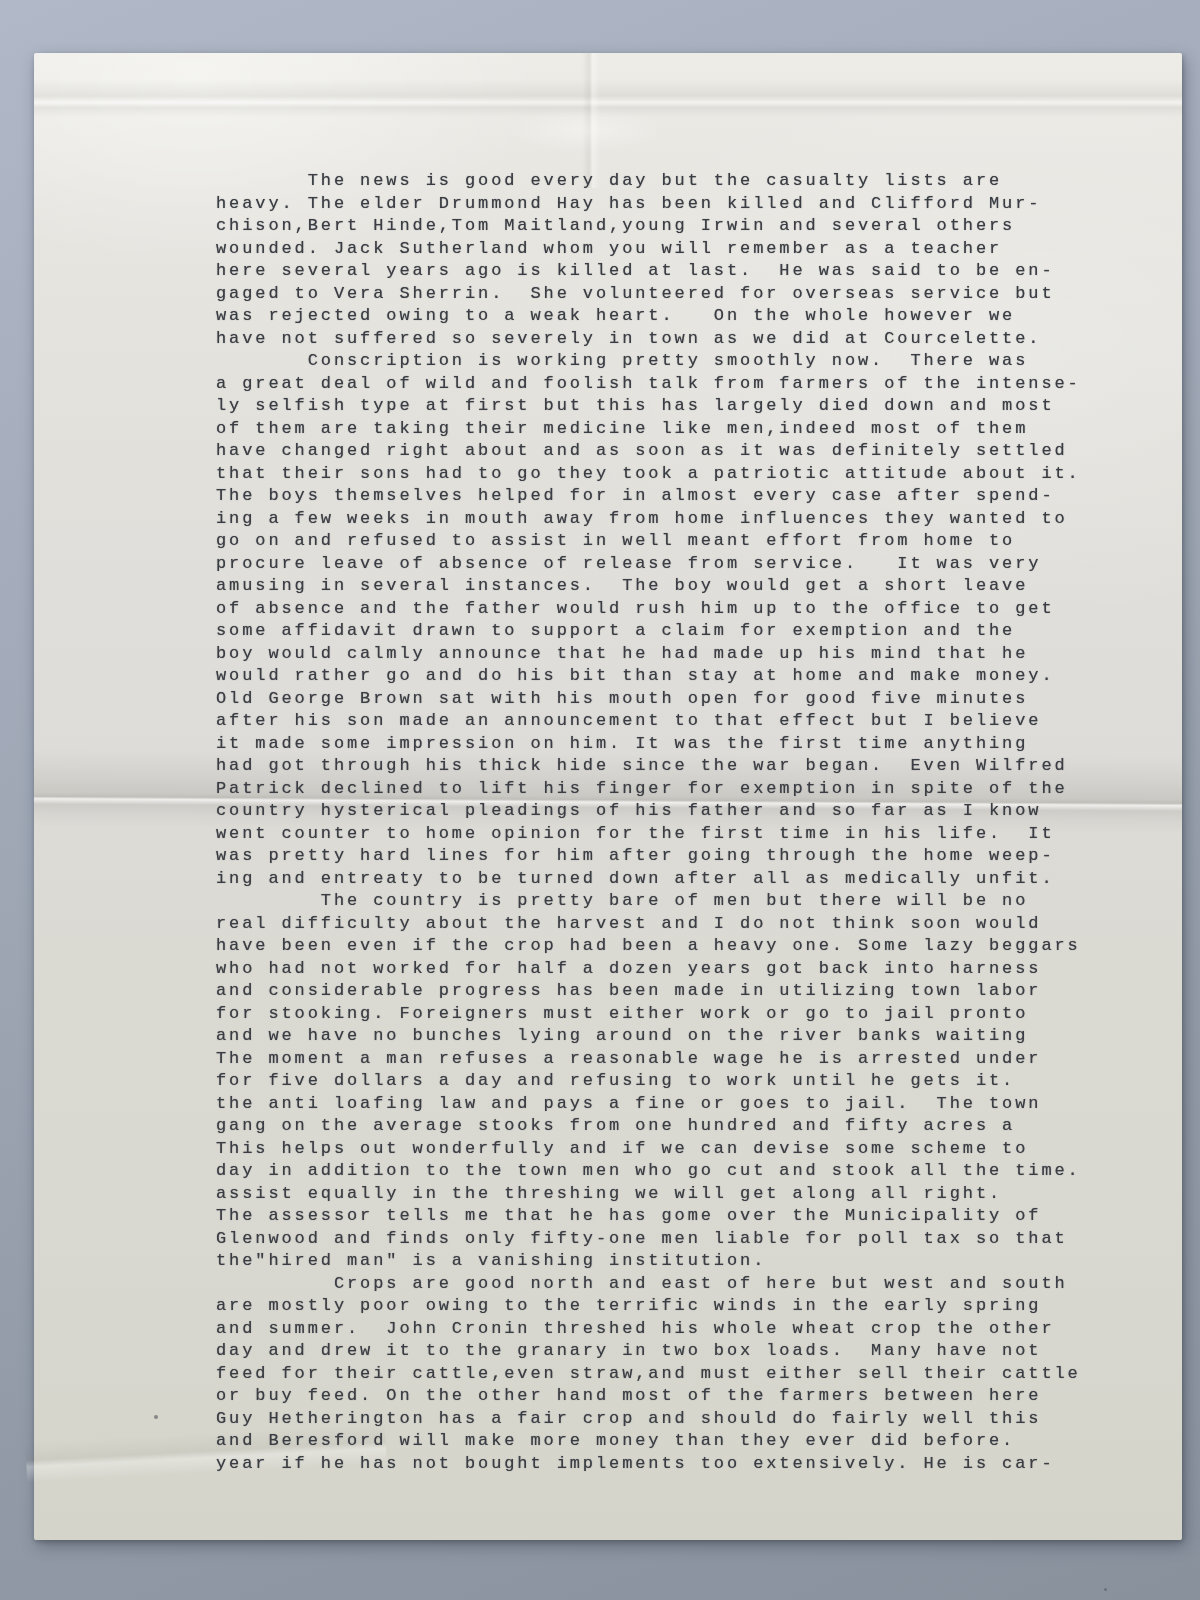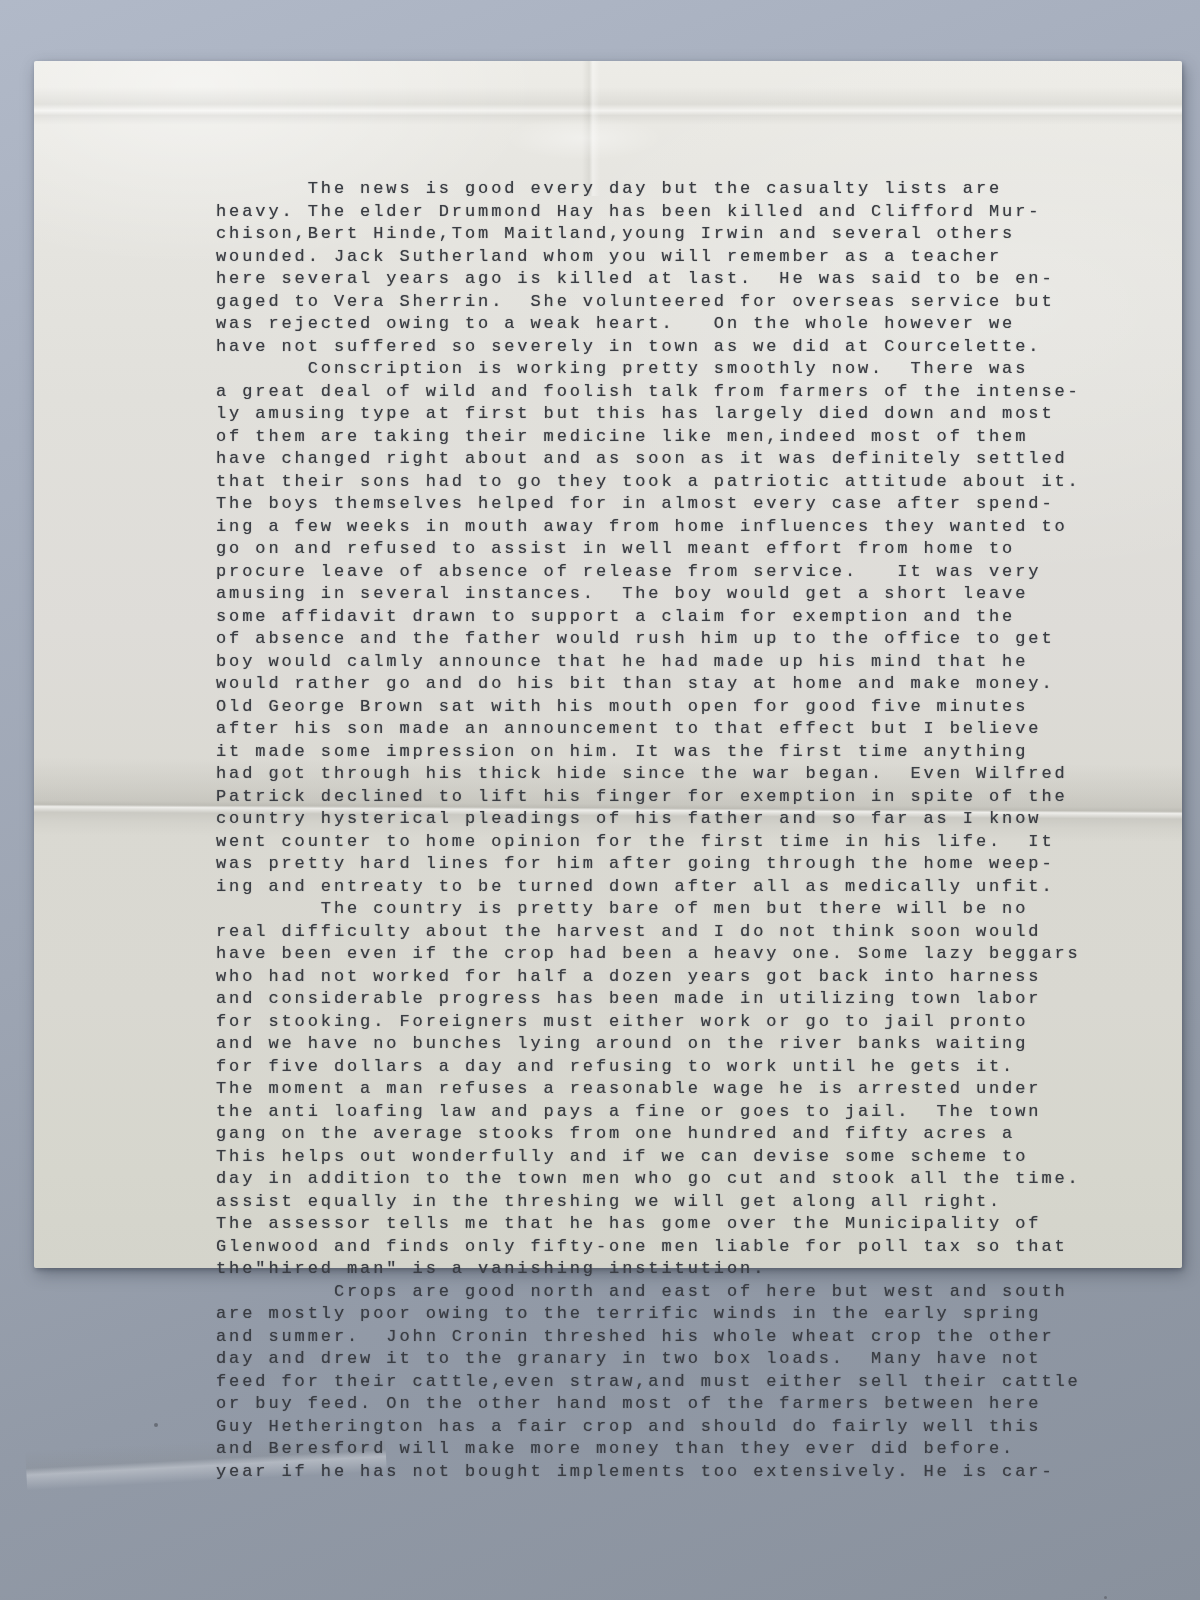--- a/index.html
+++ b/index.html
@@ -16,30 +16,29 @@
   }
   .backdrop {
     position: absolute;
     inset: 0;
   }
   .paper {
     position: absolute;
     left: 34px;
     top: 53px;
     width: 1148px;
-    height: 1207px;
+    height: 1487px;
     background:
       radial-gradient(ellipse 500px 260px at 14% 2%, rgba(255,255,255,0.45), rgba(255,255,255,0) 70%),
       radial-gradient(ellipse 700px 400px at 85% 20%, rgba(255,255,255,0.22), rgba(255,255,255,0) 70%),
       linear-gradient(180deg, #edece7 0%, #e7e6e1 9%, #e1e0db 28%, #dedcd8 47%, #dad9d2 62%, #d9d8d1 78%, #d6d6cd 92%, #d4d4cb 100%);
     box-shadow:
       3px 6px 16px rgba(38,44,58,0.38),
       1px 2px 4px rgba(38,44,58,0.30);
     border-radius: 2px;
-    margin-top: 8px;
   }
   
   .crease-top {
     position: absolute;
     left: 0; top: 26px;
     width: 100%; height: 38px;
     background: linear-gradient(180deg,
       rgba(0,0,0,0) 0%,
       rgba(110,110,100,0.10) 45%,
       rgba(255,255,255,0.40) 62%,
@@ -134,51 +133,51 @@
         <div class="line">       The news is good every day but the casualty lists are</div>
         <div class="line">heavy. The elder Drummond Hay has been killed and Clifford Mur-</div>
         <div class="line">chison,Bert Hinde,Tom Maitland,young Irwin and several others</div>
         <div class="line">wounded. Jack Sutherland whom you will remember as a teacher</div>
         <div class="line">here several years ago is killed at last.  He was said to be en-</div>
         <div class="line">gaged to Vera Sherrin.  She volunteered for overseas service but</div>
         <div class="line">was rejected owing to a weak heart.   On the whole however we</div>
         <div class="line">have not suffered so severely in town as we did at Courcelette.</div>
         <div class="line">       Conscription is working pretty smoothly now.  There was</div>
         <div class="line">a great deal of wild and foolish talk from farmers of the intense-</div>
-        <div class="line">ly amusing type at first but this has largely died down and most</div>
+        <div class="line">ly selfish type at first but this has largely died down and most</div>
         <div class="line">of them are taking their medicine like men,indeed most of them</div>
         <div class="line">have changed right about and as soon as it was definitely settled</div>
         <div class="line">that their sons had to go they took a patriotic attitude about it.</div>
         <div class="line">The boys themselves helped for in almost every case after spend-</div>
         <div class="line">ing a few weeks in mouth away from home influences they wanted to</div>
         <div class="line">go on and refused to assist in well meant effort from home to</div>
         <div class="line">procure leave of absence of release from service.   It was very</div>
         <div class="line">amusing in several instances.  The boy would get a short leave</div>
+        <div class="line">of absence and the father would rush him up to the office to get</div>
         <div class="line">some affidavit drawn to support a claim for exemption and the</div>
-        <div class="line">of absence and the father would rush him up to the office to get</div>
         <div class="line">boy would calmly announce that he had made up his mind that he</div>
         <div class="line">would rather go and do his bit than stay at home and make money.</div>
         <div class="line">Old George Brown sat with his mouth open for good five minutes</div>
         <div class="line">after his son made an announcement to that effect but I believe</div>
         <div class="line">it made some impression on him. It was the first time anything</div>
         <div class="line">had got through his thick hide since the war began.  Even Wilfred</div>
         <div class="line">Patrick declined to lift his finger for exemption in spite of the</div>
         <div class="line">country hysterical pleadings of his father and so far as I know</div>
         <div class="line">went counter to home opinion for the first time in his life.  It</div>
         <div class="line">was pretty hard lines for him after going through the home weep-</div>
         <div class="line">ing and entreaty to be turned down after all as medically unfit.</div>
         <div class="line">        The country is pretty bare of men but there will be no</div>
         <div class="line">real difficulty about the harvest and I do not think soon would</div>
         <div class="line">have been even if the crop had been a heavy one. Some lazy beggars</div>
         <div class="line">who had not worked for half a dozen years got back into harness</div>
         <div class="line">and considerable progress has been made in utilizing town labor</div>
         <div class="line">for stooking. Foreigners must either work or go to jail pronto</div>
         <div class="line">and we have no bunches lying around on the river banks waiting</div>
+        <div class="line">The moment a man refuses a reasonable wage he is arrested under</div>
         <div class="line">for five dollars a day and refusing to work until he gets it.</div>
-        <div class="line">The moment a man refuses a reasonable wage he is arrested under</div>
         <div class="line">the anti loafing law and pays a fine or goes to jail.  The town</div>
         <div class="line">gang on the average stooks from one hundred and fifty acres a</div>
         <div class="line">This helps out wonderfully and if we can devise some scheme to</div>
         <div class="line">day in addition to the town men who go cut and stook all the time.</div>
         <div class="line">assist equally in the threshing we will get along all right.</div>
         <div class="line">The assessor tells me that he has gome over the Municipality of</div>
         <div class="line">Glenwood and finds only fifty-one men liable for poll tax so that</div>
         <div class="line">the"hired man" is a vanishing institution.</div>
         <div class="line">         Crops are good north and east of here but west and south</div>
         <div class="line">are mostly poor owing to the terrific winds in the early spring</div>

